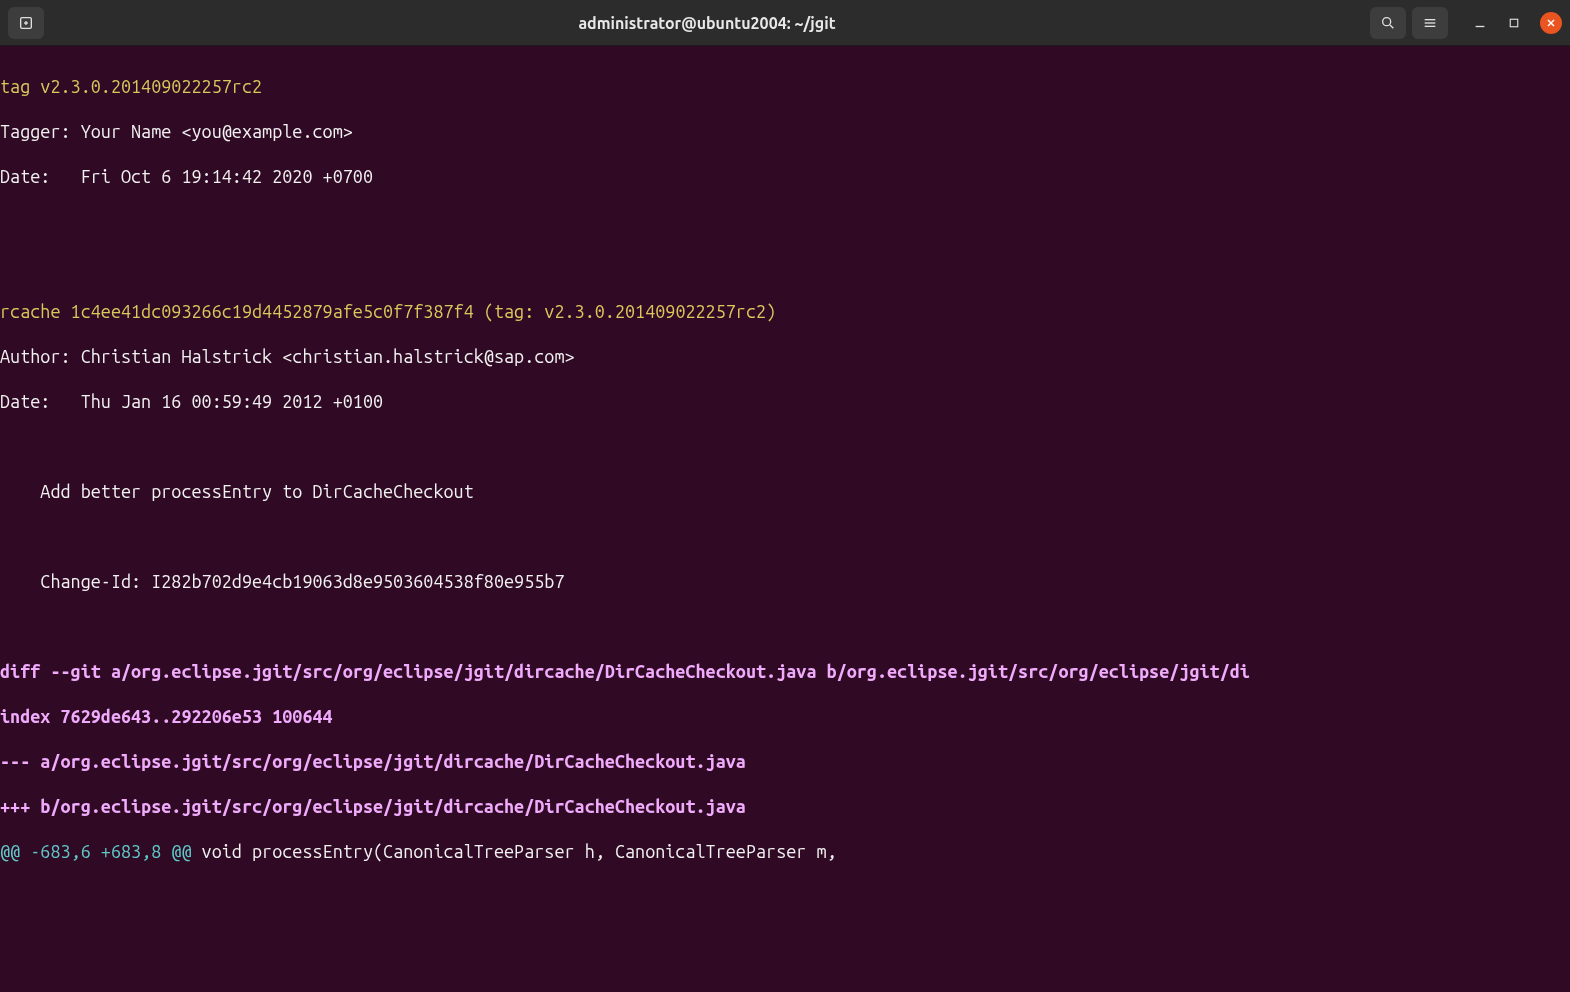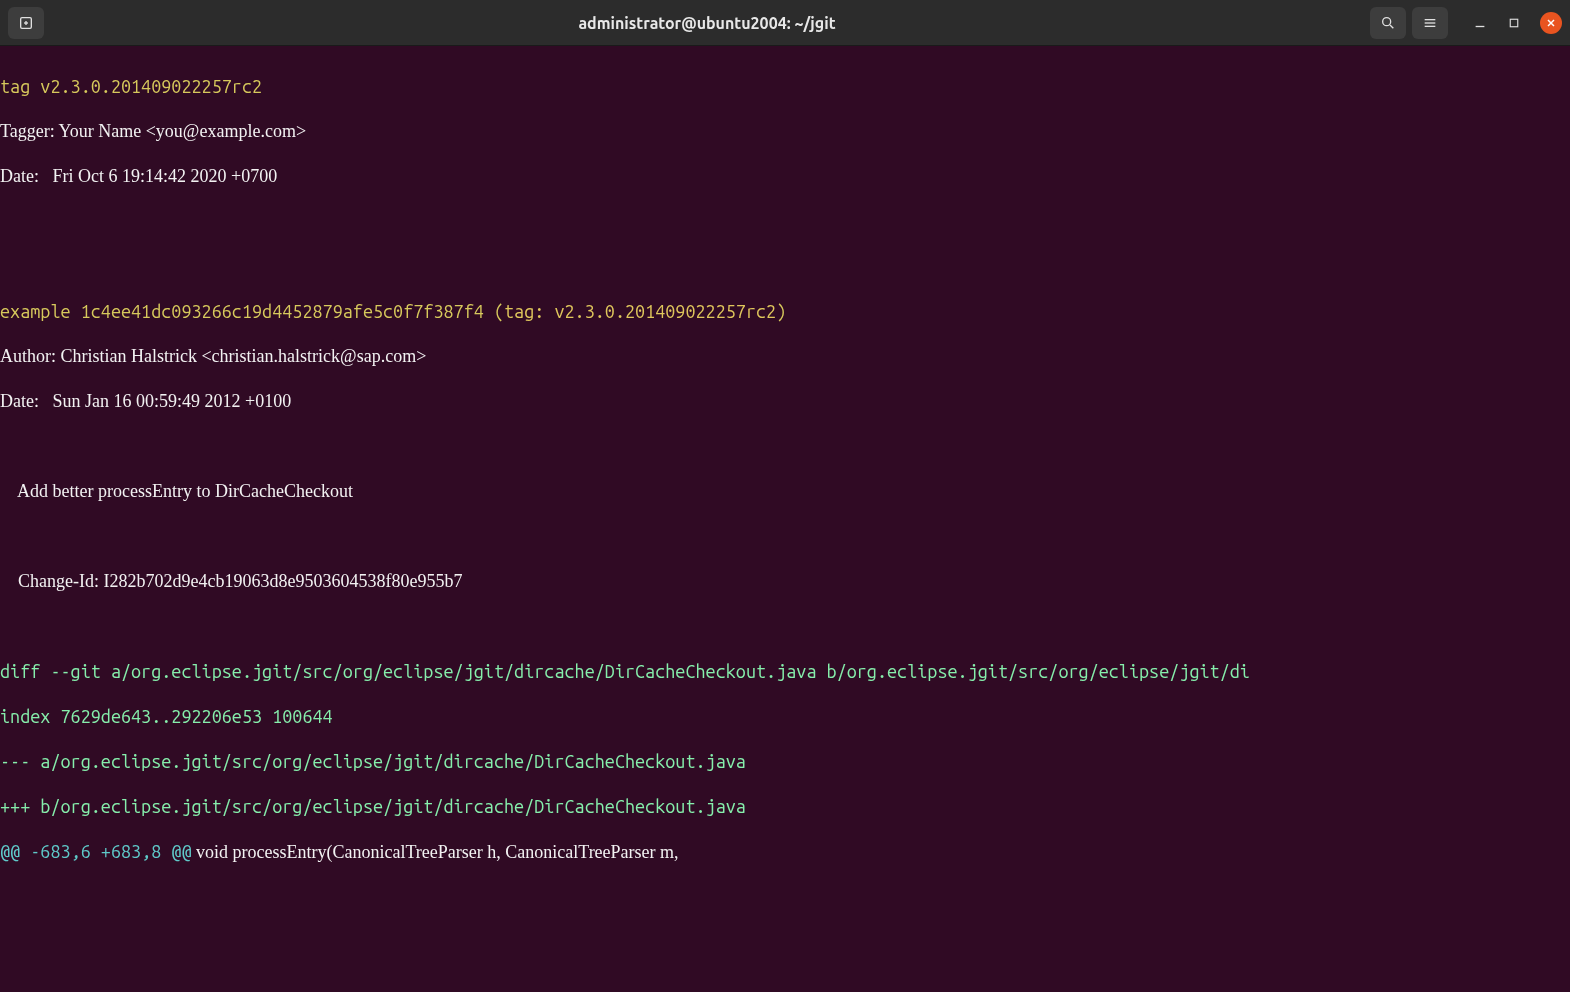--- a/index.html
+++ b/index.html
@@ -81,22 +81,22 @@
 }
 .terminal {
   padding: 6px 0;
   white-space: pre;
   overflow: hidden;
 }
 .line {
   min-height: 22px;
 }
 .c-yellow { color: #d7c95c; }
-.c-white { color: #f2f2f2; font-family: Liberation Serif, serif; }
-.c-bold { font-weight: normal; color: #86efac; }
+.c-white { color: #f2f2f2; }
+.c-bold { font-weight: bold; color: #f0abfc; }
 .c-cyan { color: #5fc9c9; }
 .expand-svg { width: 18px; height: 18px; }
 </style>
 </head>
 <body>
 
 <div class="titlebar">
   <div class="titlebar-left">
     <div class="tb-btn">
       <svg class="expand-svg" viewBox="0 0 24 24" fill="none" stroke="currentColor" stroke-width="2">
@@ -141,23 +141,23 @@
     </div>
   </div>
 </div>
 
 <div class="terminal">
 <div class="line c-yellow">tag v2.3.0.201409022257rc2</div>
 <div class="line c-white">Tagger: Your Name &lt;you@example.com&gt;</div>
 <div class="line c-white">Date:   Fri Oct 6 19:14:42 2020 +0700</div>
 <div class="line"> </div>
 <div class="line"> </div>
-<div class="line"><span class="c-yellow">example 1c4ee41dc093266c19d4452879afe5c0f7f387f4 </span><span class="c-yellow">(</span><span class="c-yellow c-bold" style="color:#e0c75c;font-weight:normal">tag: v2.3.0.201409022257rc2</span><span class="c-yellow">)</span></div>
+<div class="line"><span class="c-yellow">rcache 1c4ee41dc093266c19d4452879afe5c0f7f387f4 </span><span class="c-yellow">(</span><span class="c-yellow c-bold" style="color:#e0c75c;font-weight:normal">tag: v2.3.0.201409022257rc2</span><span class="c-yellow">)</span></div>
 <div class="line c-white">Author: Christian Halstrick &lt;christian.halstrick@sap.com&gt;</div>
-<div class="line c-white">Date:   Sun Jan 16 00:59:49 2012 +0100</div>
+<div class="line c-white">Date:   Thu Jan 16 00:59:49 2012 +0100</div>
 <div class="line"> </div>
 <div class="line c-white">    Add better processEntry to DirCacheCheckout</div>
 <div class="line c-white">    </div>
 <div class="line c-white">    Change-Id: I282b702d9e4cb19063d8e9503604538f80e955b7</div>
 <div class="line"> </div>
 <div class="line c-bold">diff --git a/org.eclipse.jgit/src/org/eclipse/jgit/dircache/DirCacheCheckout.java b/org.eclipse.jgit/src/org/eclipse/jgit/di</div>
 <div class="line c-bold">index 7629de643..292206e53 100644</div>
 <div class="line c-bold">--- a/org.eclipse.jgit/src/org/eclipse/jgit/dircache/DirCacheCheckout.java</div>
 <div class="line c-bold">+++ b/org.eclipse.jgit/src/org/eclipse/jgit/dircache/DirCacheCheckout.java</div>
 <div class="line"><span class="c-cyan">@@ -683,6 +683,8 @@</span><span class="c-white"> void processEntry(CanonicalTreeParser h, CanonicalTreeParser m,</span></div>

